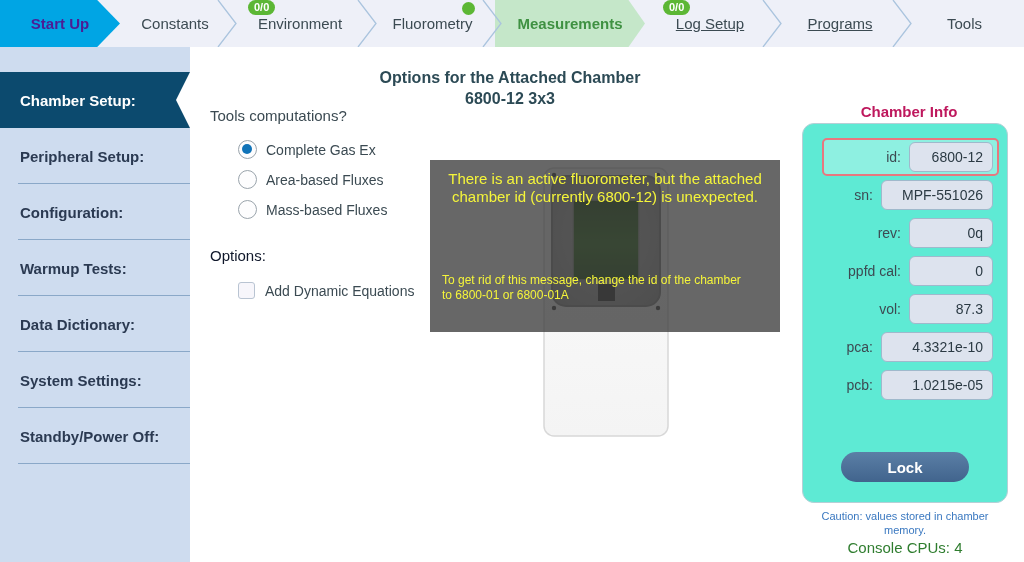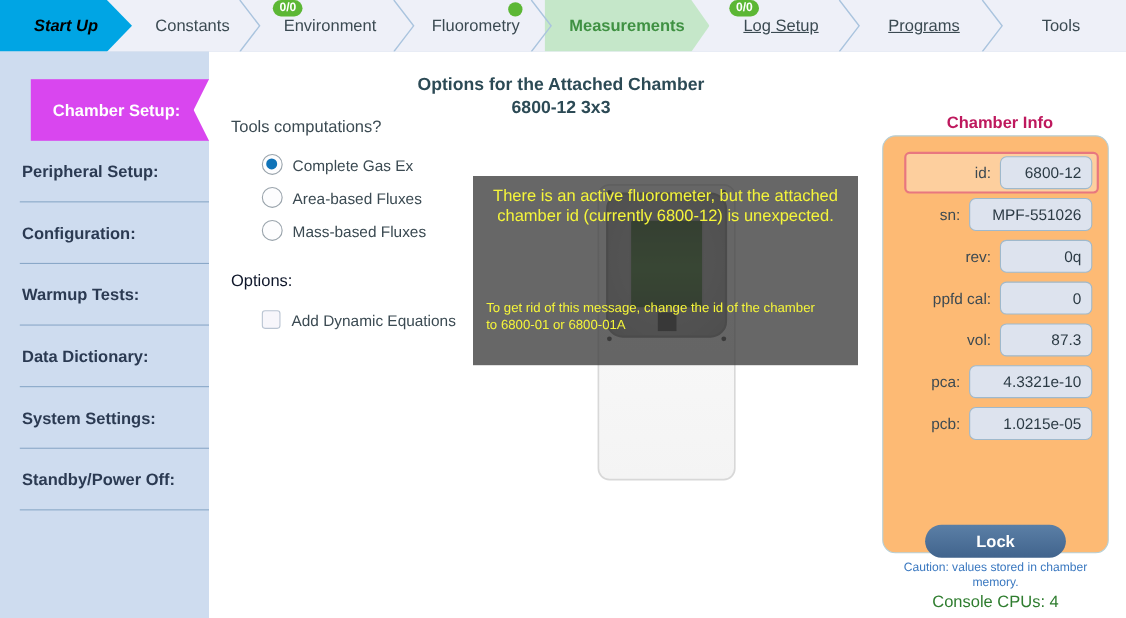--- a/index.html
+++ b/index.html
@@ -33,24 +33,23 @@
     display: flex;
     align-items: center;
     justify-content: center;
     font-size: 15px;
     color: #3b4a52;
     box-sizing: border-box;
     user-select: none;
   }
   .crumb.start {
     background: #00a5e4;
-    color: #000000;
+    color: #4c1d95;
     font-weight: bold;
     clip-path: polygon(0 0, 81% 0, 100% 50%, 81% 100%, 0 100%);
-    font-style: italic;
   }
   .crumb.current {
     background: #c5e7c9;
     color: #3f9142;
     font-weight: bold;
     clip-path: polygon(0 0, 89% 0, 100% 50%, 89% 100%, 0 100%);
   }
   .crumb-sep {
     position: absolute;
     top: 0;
@@ -104,23 +103,22 @@
     box-sizing: border-box;
     user-select: none;
   }
   .side-item .sep {
     position: absolute;
     left: 18px; right: 0; bottom: 0;
     height: 1px;
     background: #8aa8c8;
   }
   .side-item.active {
-    background: #d946ef;
+    background: #0c4a6e;
     color: #ffffff;
-    margin-left: 28px;
   }
   .side-item.active .notch {
     position: absolute;
     right: 0; top: 0;
     width: 14px; height: 56px;
   }
   .side-spacer { height: 25px; }
 
   
   #main {
@@ -243,21 +241,21 @@
     font-size: 15px;
     font-weight: bold;
     color: #be185d;
     user-select: none;
   }
   #chamber-info-panel {
     position: absolute;
     left: 612px; top: 76px;
     width: 206px;
     height: 380px;
-    background: #fdba74;
+    background: #5eead4;
     border: 1px solid #b6cfd6;
     border-radius: 12px;
     box-sizing: border-box;
   }
   .info-row {
     position: absolute;
     right: 14px;
     display: flex;
     align-items: center;
     height: 30px;
@@ -298,21 +296,20 @@
     width: 128px; height: 30px;
     border-radius: 15px;
     background: linear-gradient(#5b7fa6, #41648d);
     color: #ffffff;
     font-size: 15px;
     font-weight: bold;
     display: flex;
     align-items: center;
     justify-content: center;
     user-select: none;
-    margin-top: 25px;
   }
   #caution-text {
     position: absolute;
     left: 612px; top: 462px;
     width: 206px;
     text-align: center;
     font-size: 11px;
     line-height: 14px;
     color: #3a78c0;
     user-select: none;

